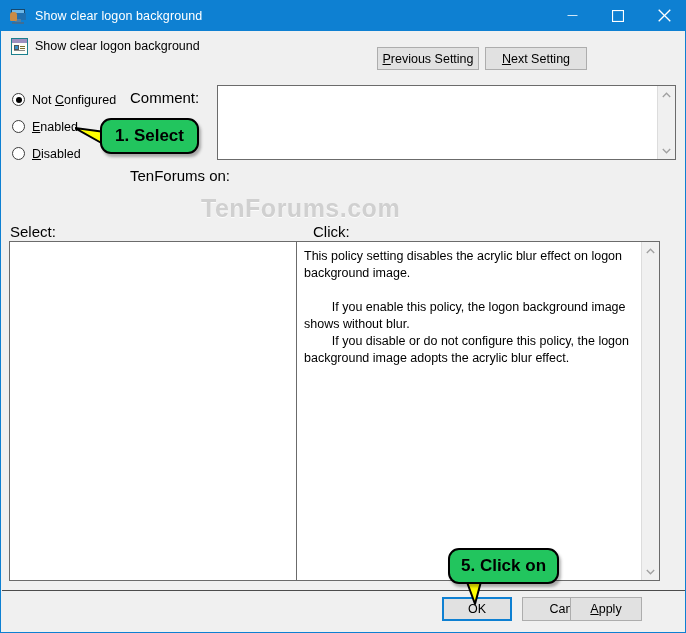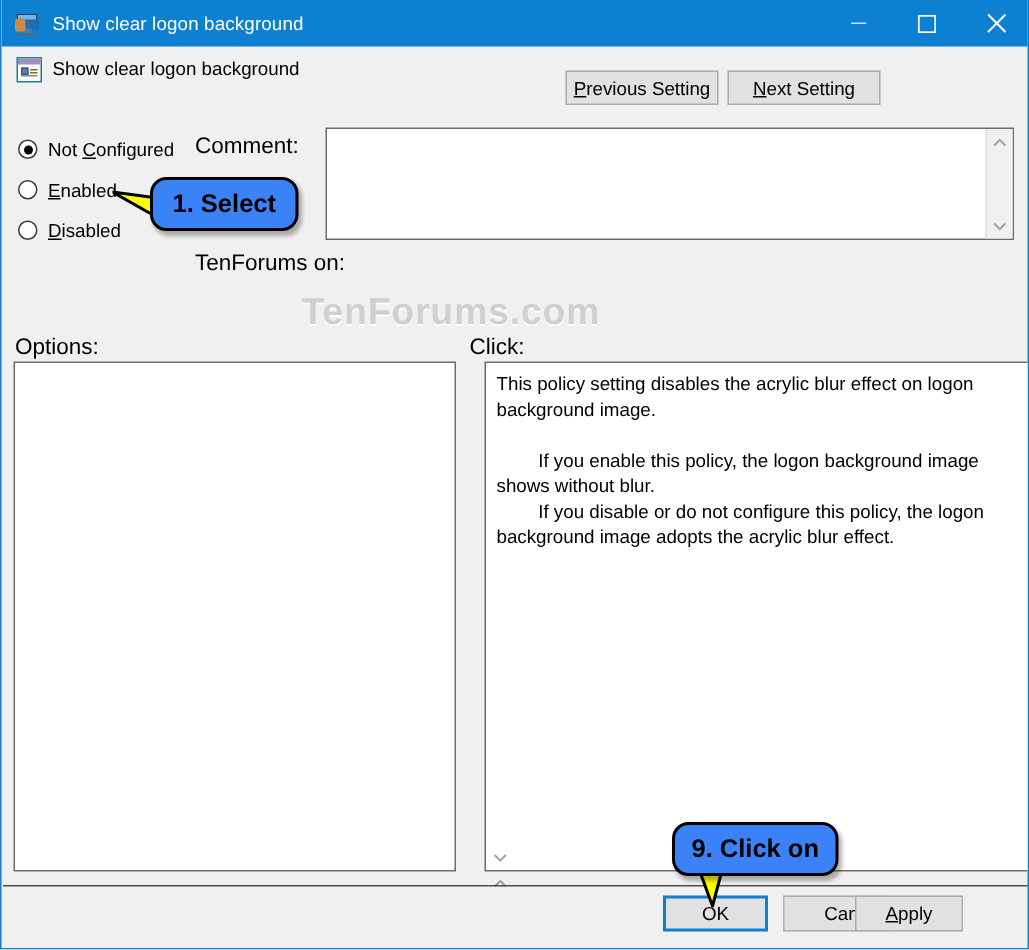--- a/index.html
+++ b/index.html
@@ -221,21 +221,21 @@
   .field {
     position: absolute;
     background: #ffffff;
     border: 1px solid #6b6b6b;
     box-sizing: border-box;
     display: flex;
   }
   .field-comment { left: 216px; top: 85px; width: 459px; height: 75px; }
   .field-supported { left: 216px; top: 165px; width: 459px; height: 44px; }
   .field-options { left: 8px; top: 241px; width: 295px; height: 340px; }
-  .field-help { left: 322px; top: 241px; width: 364px; height: 340px; flex-direction: column; }
+  .field-help { left: 295px; top: 241px; width: 364px; height: 340px; }
 
   .field-text {
     flex: 1 1 auto;
     padding: 5px 6px 0 6px;
     font-size: 12.5px;
     color: #000;
     line-height: 16px;
     overflow: hidden;
     white-space: pre-wrap;
   }
@@ -297,21 +297,21 @@
     letter-spacing: 0.5px;
     opacity: 0.82;
     user-select: none;
     pointer-events: none;
     text-shadow: 0 1px 0 #ffffff;
   }
 
   
   .callout {
     position: absolute;
-    background: #3b82f6;
+    background: #22c55e;
     border: 2px solid #000;
     border-radius: 11px;
     font-size: 17px;
     font-weight: bold;
     color: #000;
     display: flex;
     align-items: center;
     justify-content: center;
     white-space: nowrap;
     box-shadow: 2px 3px 3px rgba(0,0,0,0.30);
@@ -412,21 +412,21 @@
             <polyline points="0.8,1 4.5,4.8 8.2,1" fill="none" stroke="#a0a0a0" stroke-width="1.3"></polyline>
           </svg>
       </div>
     </div>
   </div>
 
   <div class="lbl lbl-supported">TenForums on:</div>
 
   <div class="watermark">TenForums.com</div>
 
-  <div class="lbl lbl-options">Options:</div>
+  <div class="lbl lbl-options">Select:</div>
   <div class="lbl lbl-help">Click:</div>
 
   <div class="field field-options">
     <div class="field-text"></div>
   </div>
 
   <div class="field field-help">
     <div class="field-text">This policy setting disables the acrylic blur effect on logon background image.
 
         If you enable this policy, the logon background image shows without blur.
@@ -457,15 +457,15 @@
       <polygon points="0,4 30,8 30,21" fill="#ffff00" stroke="#000000" stroke-width="2" stroke-linejoin="round"></polygon>
     </svg>
   </div>
   <div class="callout callout-1">1. Select</div>
 
   <div class="tail" style="left:462px; top:574px;">
     <svg width="26" height="32" viewBox="0 0 26 32">
       <polygon points="1,0 20,0 12,30" fill="#ffff00" stroke="#000000" stroke-width="2" stroke-linejoin="round"></polygon>
     </svg>
   </div>
-  <div class="callout callout-2">9. Click on</div>
+  <div class="callout callout-2">5. Click on</div>
 
 </div>
 
 </body></html>

